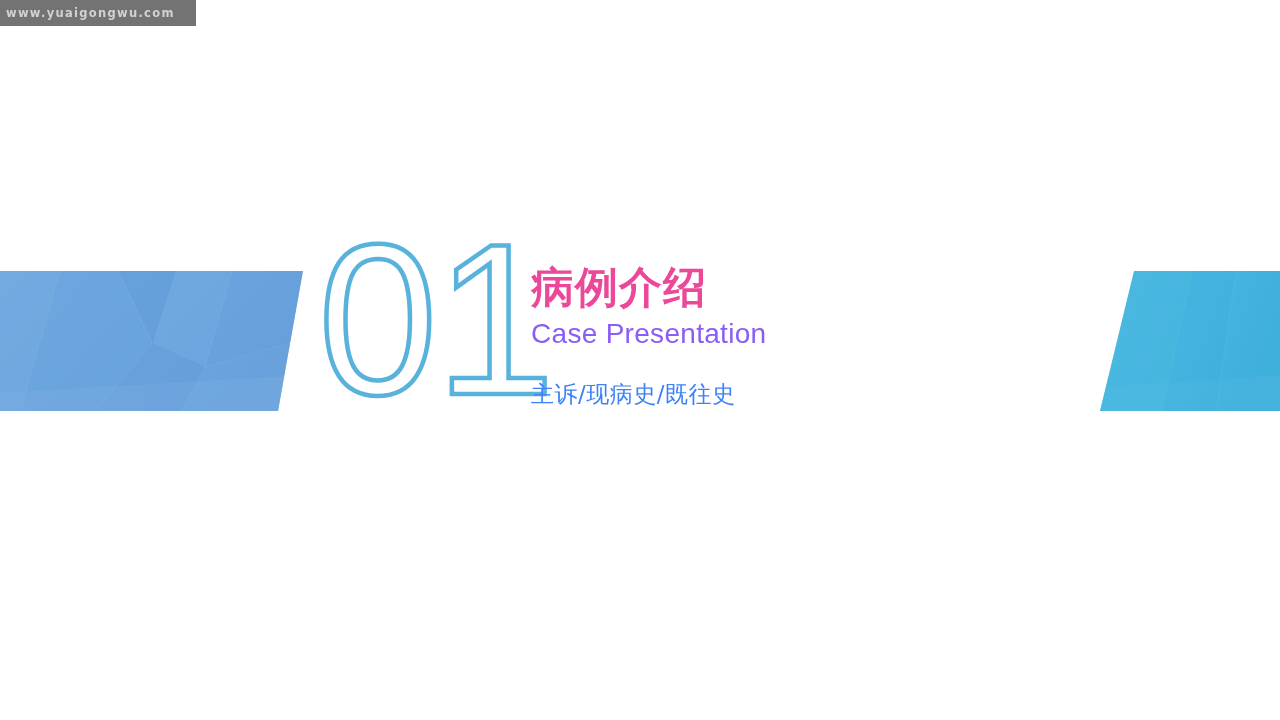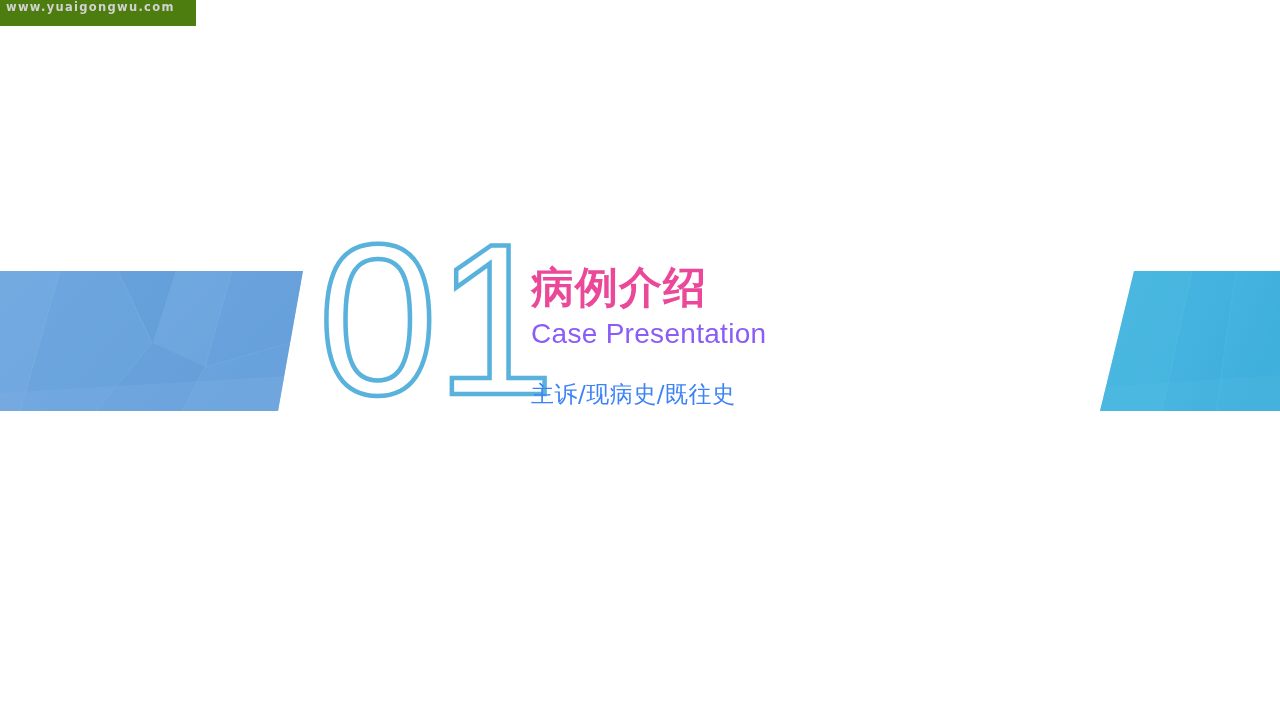--- a/index.html
+++ b/index.html
@@ -15,22 +15,23 @@
     font-family: "Liberation Sans", "DejaVu Sans", sans-serif;
   }
 
   
   #watermark {
     position: absolute;
     left: 0;
     top: 0;
     width: 196px;
     height: 26px;
-    background: #4d7c0f;
+    background: #737373;
     display: flex;
+    align-items: center;
     z-index: 40;
   }
   #watermark-text {
     font-family: "DejaVu Sans", sans-serif;
     font-size: 11.5px;
     font-weight: 700;
     letter-spacing: 1.3px;
     color: #d2d2d2;
     padding-left: 6px;
     white-space: nowrap;

